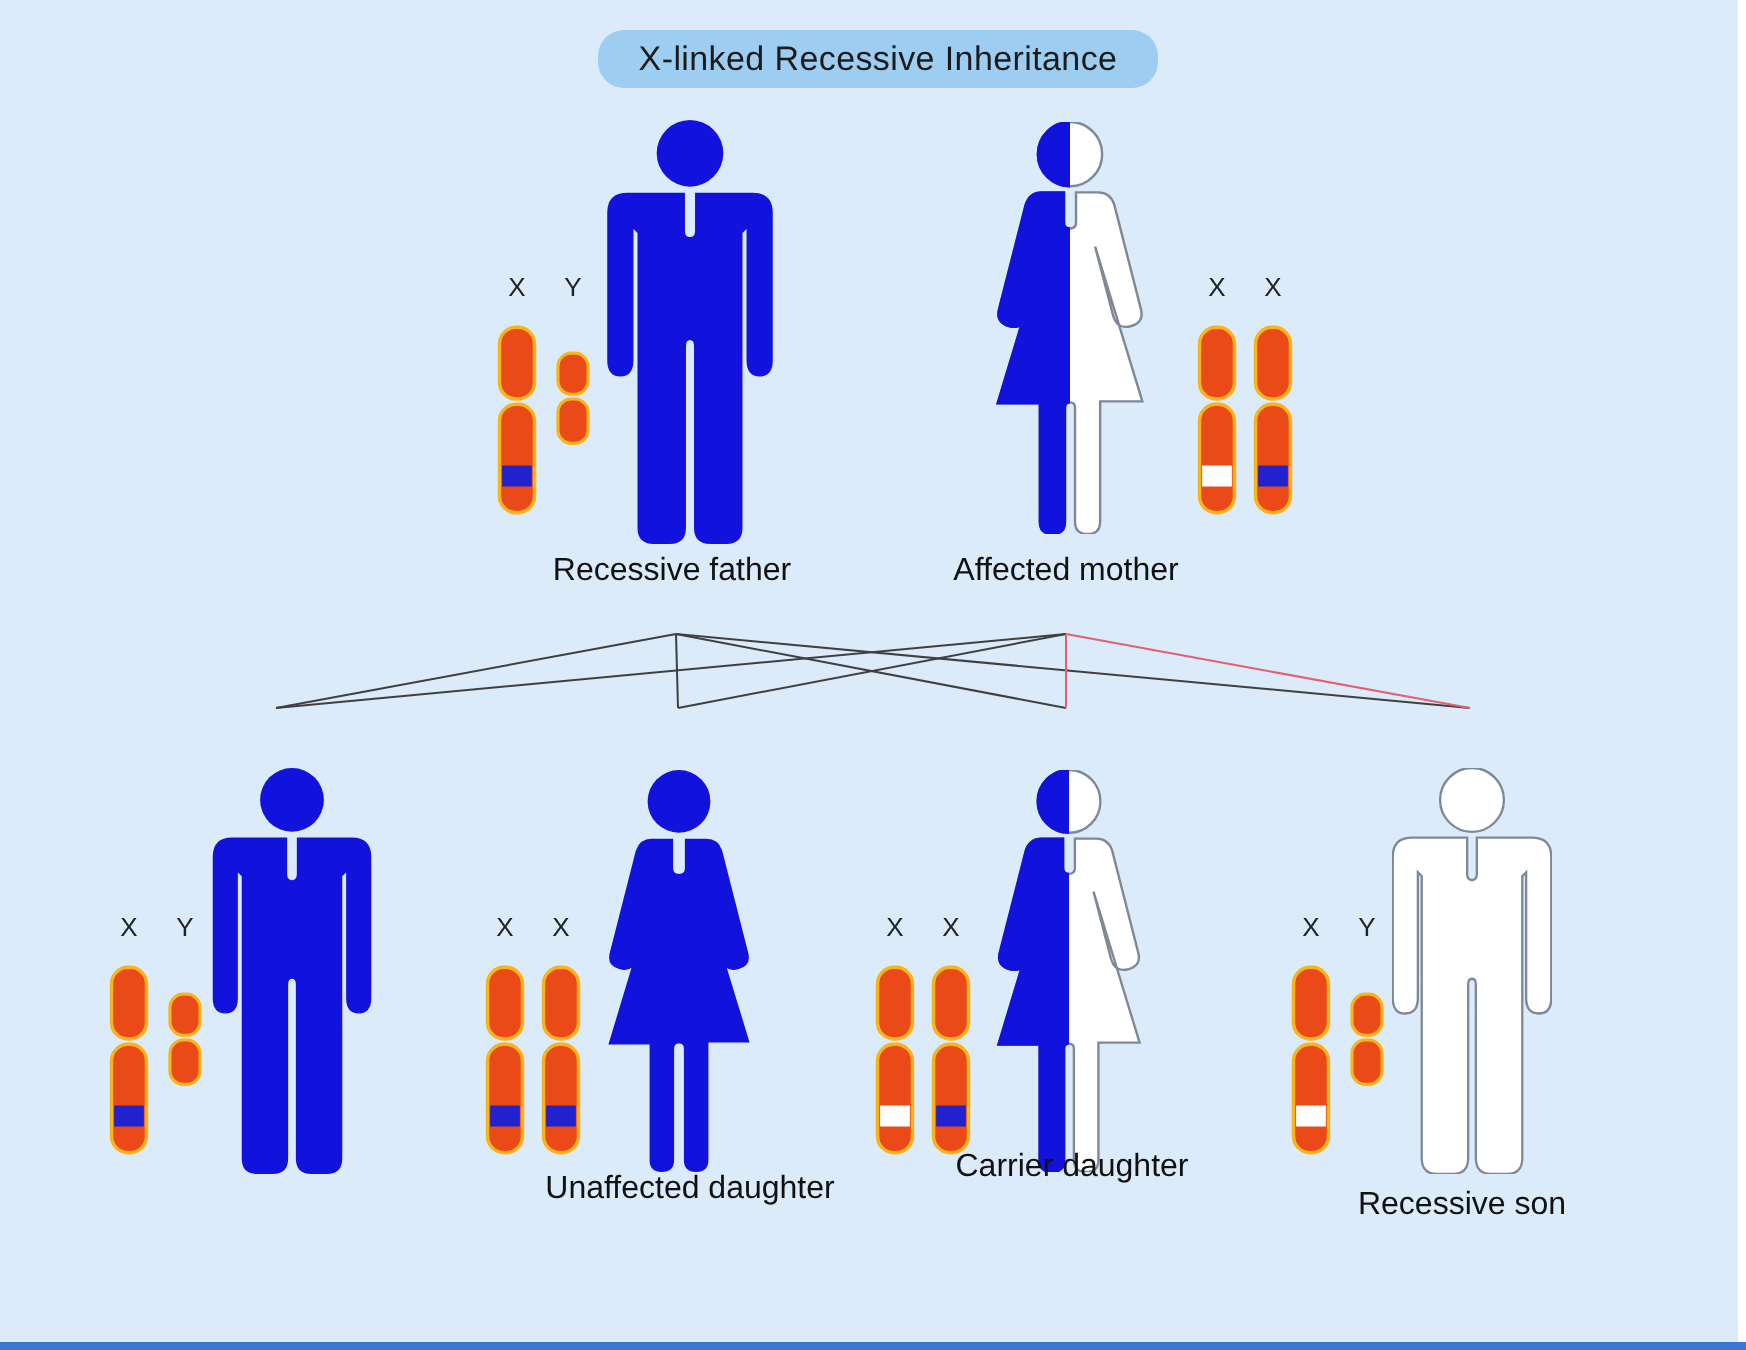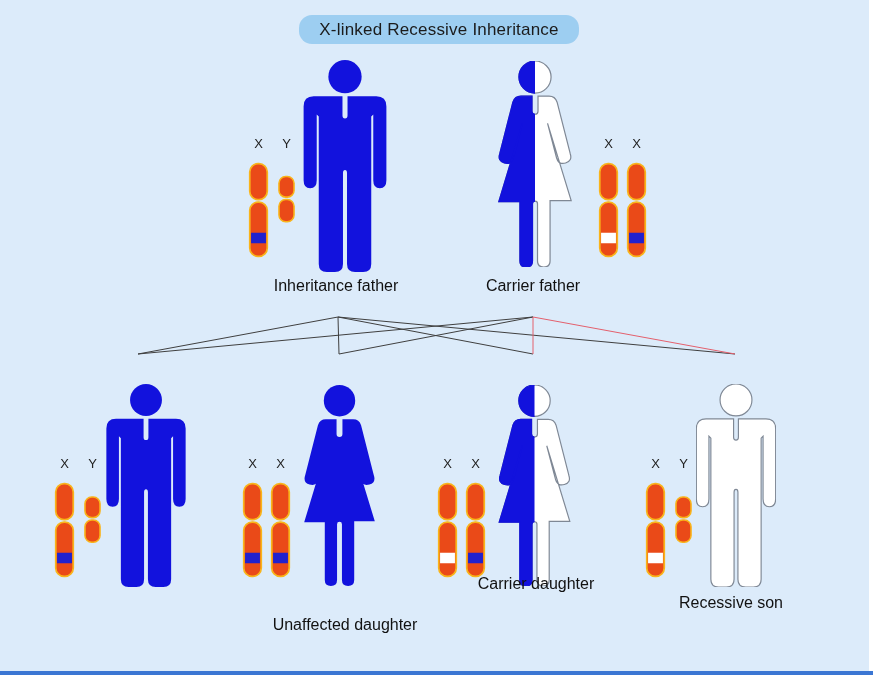--- a/index.html
+++ b/index.html
@@ -78,41 +78,41 @@
       <rect x="2" y="46" width="20" height="62" rx="9.5" fill="#ea4a18" stroke="#f9b41a" stroke-width="2"></rect>
       <rect x="3.5" y="81" width="17" height="12" fill="#2121cd"></rect>
     </svg>
   <svg class="chrom" style="left:277px;top:171px;width:19px;height:57px" viewBox="0 0 24 62">
       <rect x="2.5" y="2" width="19" height="26" rx="8.5" fill="#ea4a18" stroke="#f9b41a" stroke-width="2"></rect>
       <rect x="2.5" y="31" width="19" height="28" rx="8.5" fill="#ea4a18" stroke="#f9b41a" stroke-width="2"></rect>
     </svg>
   <svg class="figure" style="left:303px;top:60px;width:84px;height:212px" viewBox="0 0 82 210">
       <use href="#male-shape" xlink:href="#male-shape" fill="#1212dd"></use>
     </svg>
-  <div class="caption" style="left:226px;top:277px">Inheritance father</div>
+  <div class="caption" style="left:226px;top:277px">Recessive father</div>
 
   <svg class="figure" style="left:489px;top:61px;width:92px;height:206px" viewBox="0 0 88 205">
       <use href="#female-shape" xlink:href="#female-shape" fill="#ffffff" stroke="#7f8895" stroke-width="1.2"></use>
       <g clip-path="url(#clip-female-left)">
         <use href="#female-shape" xlink:href="#female-shape" fill="#1212dd" stroke="#1212dd" stroke-width="1.2"></use>
       </g>
     </svg>
   <div class="chrom-label" style="left:598px;top:136px;width:21px">X</div>
   <div class="chrom-label" style="left:626px;top:136px;width:21px">X</div>
   <svg class="chrom" style="left:598px;top:156px;width:21px;height:108px" viewBox="0 0 24 110">
       <rect x="2" y="2" width="20" height="41" rx="9.5" fill="#ea4a18" stroke="#f9b41a" stroke-width="2"></rect>
       <rect x="2" y="46" width="20" height="62" rx="9.5" fill="#ea4a18" stroke="#f9b41a" stroke-width="2"></rect>
       <rect x="3.5" y="81" width="17" height="12" fill="#ffffff"></rect>
     </svg>
   <svg class="chrom" style="left:626px;top:156px;width:21px;height:108px" viewBox="0 0 24 110">
       <rect x="2" y="2" width="20" height="41" rx="9.5" fill="#ea4a18" stroke="#f9b41a" stroke-width="2"></rect>
       <rect x="2" y="46" width="20" height="62" rx="9.5" fill="#ea4a18" stroke="#f9b41a" stroke-width="2"></rect>
       <rect x="3.5" y="81" width="17" height="12" fill="#2121cd"></rect>
     </svg>
-  <div class="caption" style="left:423px;top:277px">Carrier father</div>
+  <div class="caption" style="left:423px;top:277px">Affected mother</div>
 
   <div class="chrom-label" style="left:54px;top:456px;width:21px">X</div>
   <div class="chrom-label" style="left:83px;top:456px;width:19px">Y</div>
   <svg class="chrom" style="left:54px;top:477px;width:21px;height:106px" viewBox="0 0 24 110">
       <rect x="2" y="2" width="20" height="41" rx="9.5" fill="#ea4a18" stroke="#f9b41a" stroke-width="2"></rect>
       <rect x="2" y="46" width="20" height="62" rx="9.5" fill="#ea4a18" stroke="#f9b41a" stroke-width="2"></rect>
       <rect x="3.5" y="81" width="17" height="12" fill="#2121cd"></rect>
     </svg>
   <svg class="chrom" style="left:83px;top:492px;width:19px;height:56px" viewBox="0 0 24 62">
       <rect x="2.5" y="2" width="19" height="26" rx="8.5" fill="#ea4a18" stroke="#f9b41a" stroke-width="2"></rect>
@@ -130,21 +130,21 @@
       <rect x="3.5" y="81" width="17" height="12" fill="#2121cd"></rect>
     </svg>
   <svg class="chrom" style="left:270px;top:477px;width:21px;height:106px" viewBox="0 0 24 110">
       <rect x="2" y="2" width="20" height="41" rx="9.5" fill="#ea4a18" stroke="#f9b41a" stroke-width="2"></rect>
       <rect x="2" y="46" width="20" height="62" rx="9.5" fill="#ea4a18" stroke="#f9b41a" stroke-width="2"></rect>
       <rect x="3.5" y="81" width="17" height="12" fill="#2121cd"></rect>
     </svg>
   <svg class="figure" style="left:295px;top:385px;width:89px;height:201px" viewBox="0 0 88 205">
       <use href="#female-shape" xlink:href="#female-shape" fill="#1212dd"></use>
     </svg>
-  <div class="caption" style="left:235px;top:616px">Unaffected daughter</div>
+  <div class="caption" style="left:235px;top:586px">Unaffected daughter</div>
 
   <div class="chrom-label" style="left:437px;top:456px;width:21px">X</div>
   <div class="chrom-label" style="left:465px;top:456px;width:21px">X</div>
   <svg class="chrom" style="left:437px;top:477px;width:21px;height:106px" viewBox="0 0 24 110">
       <rect x="2" y="2" width="20" height="41" rx="9.5" fill="#ea4a18" stroke="#f9b41a" stroke-width="2"></rect>
       <rect x="2" y="46" width="20" height="62" rx="9.5" fill="#ea4a18" stroke="#f9b41a" stroke-width="2"></rect>
       <rect x="3.5" y="81" width="17" height="12" fill="#ffffff"></rect>
     </svg>
   <svg class="chrom" style="left:465px;top:477px;width:21px;height:106px" viewBox="0 0 24 110">
       <rect x="2" y="2" width="20" height="41" rx="9.5" fill="#ea4a18" stroke="#f9b41a" stroke-width="2"></rect>

